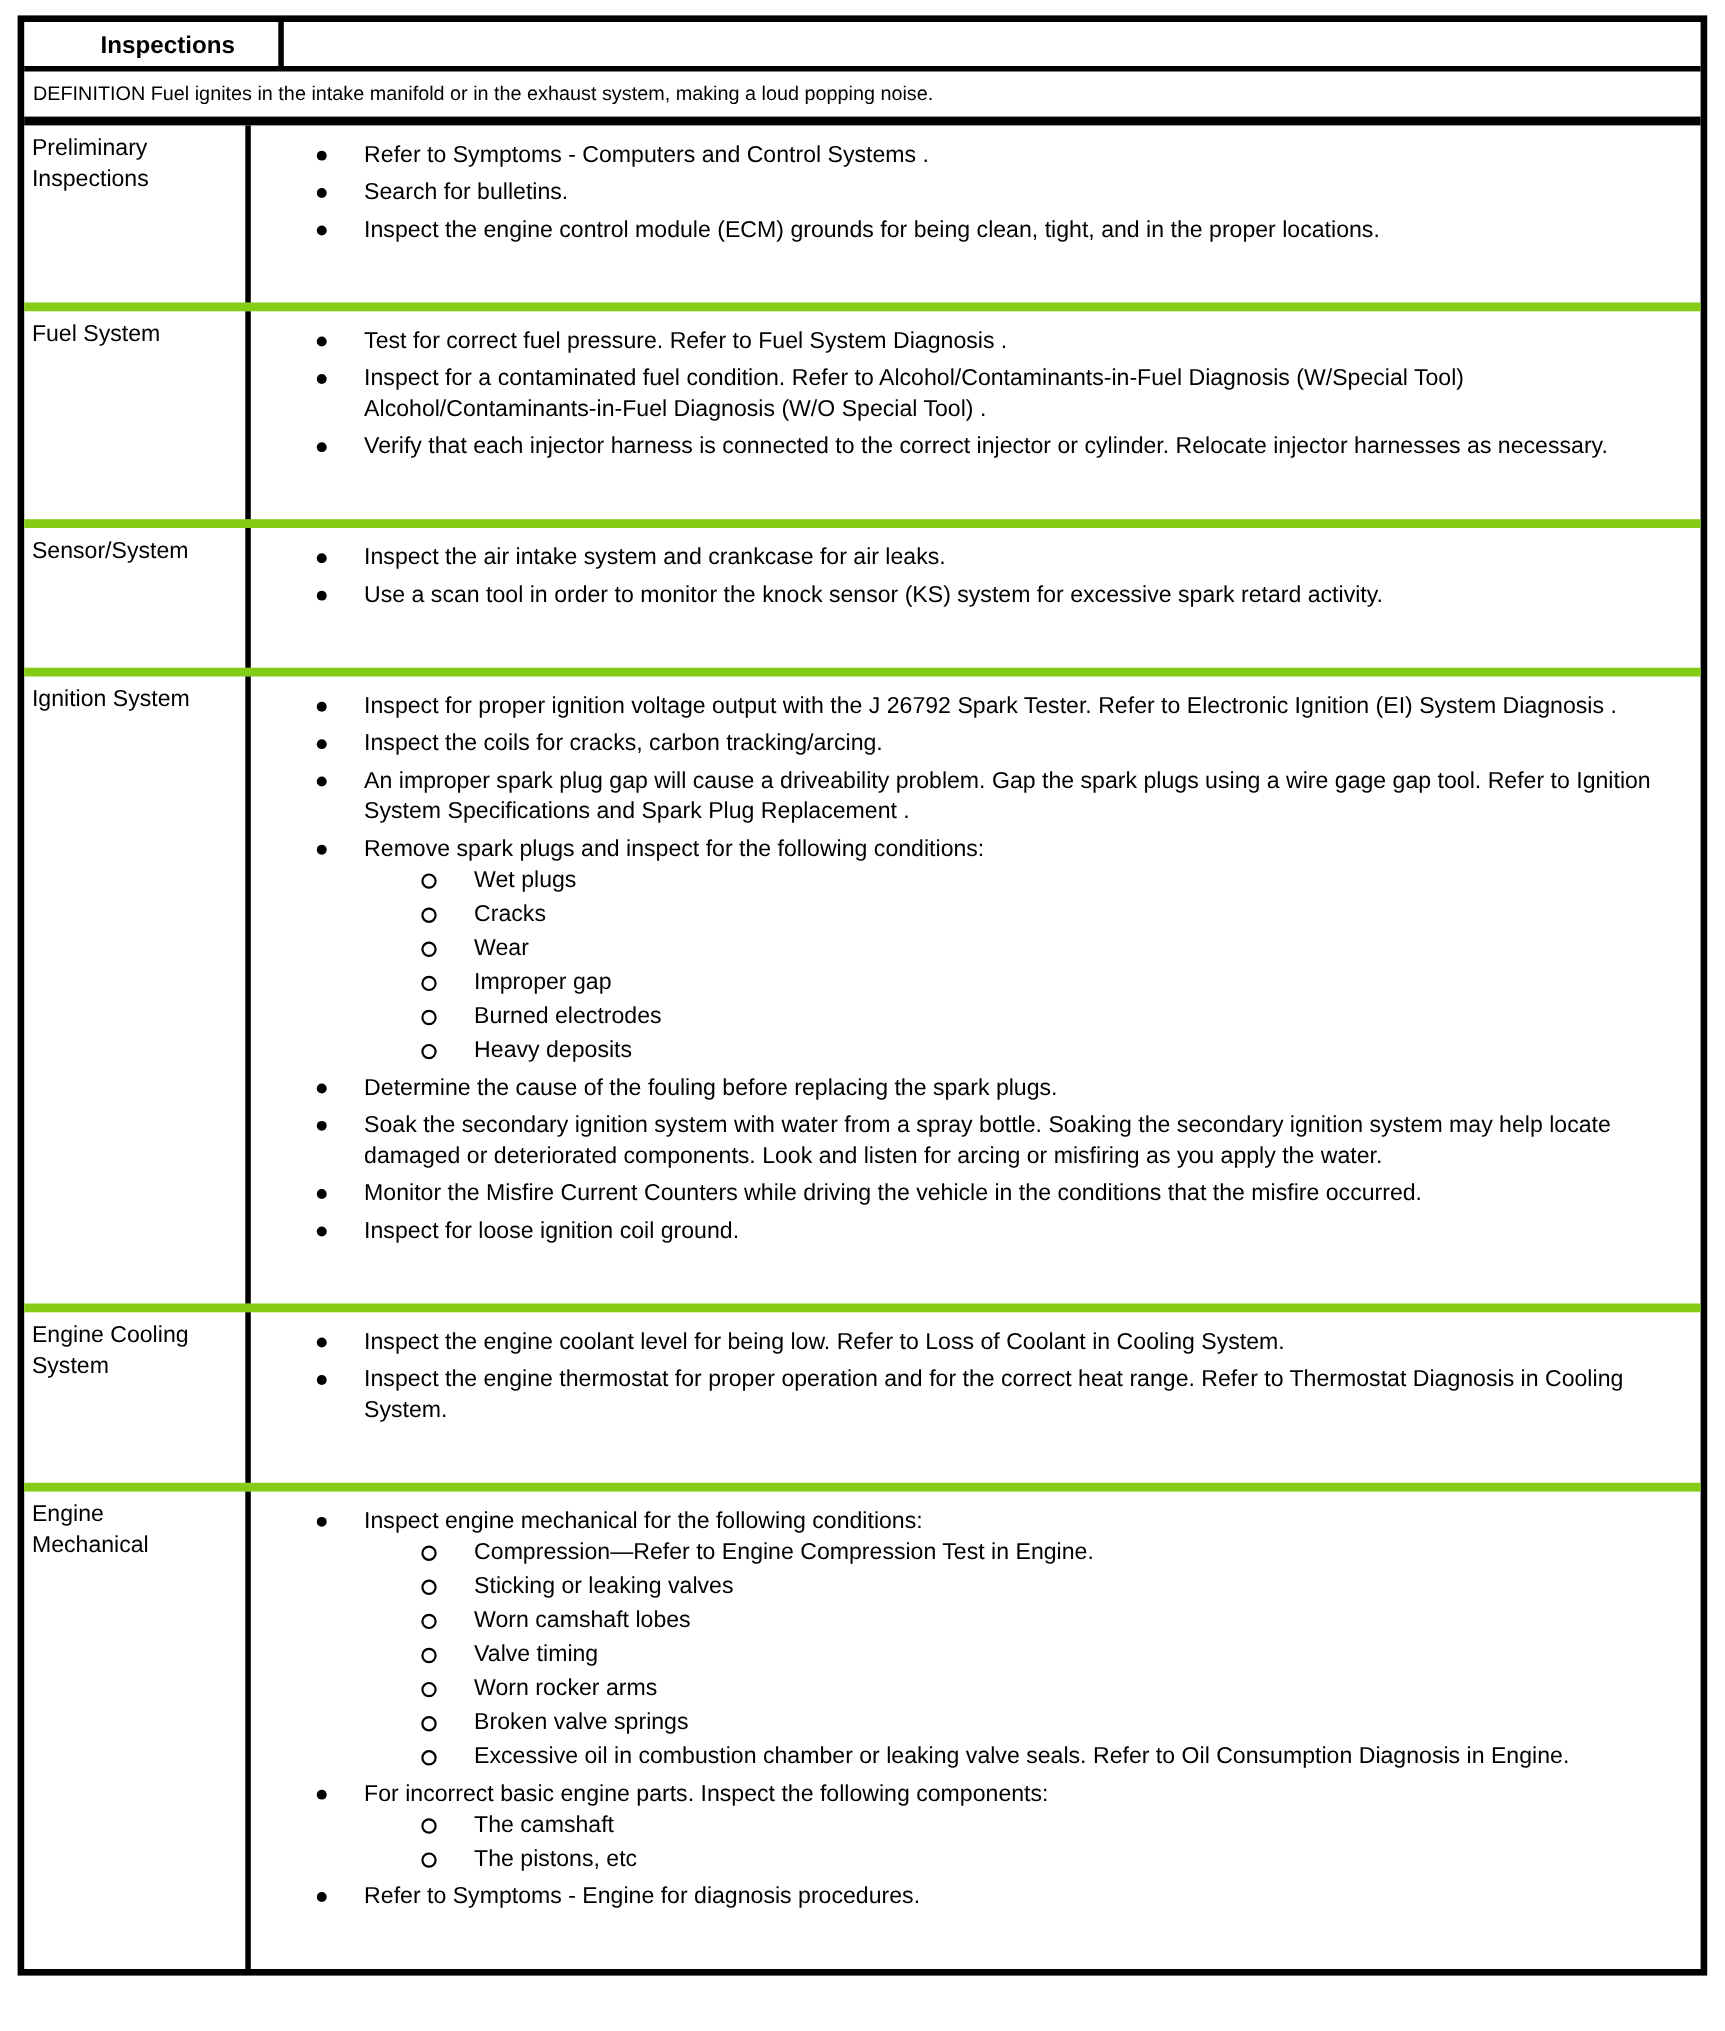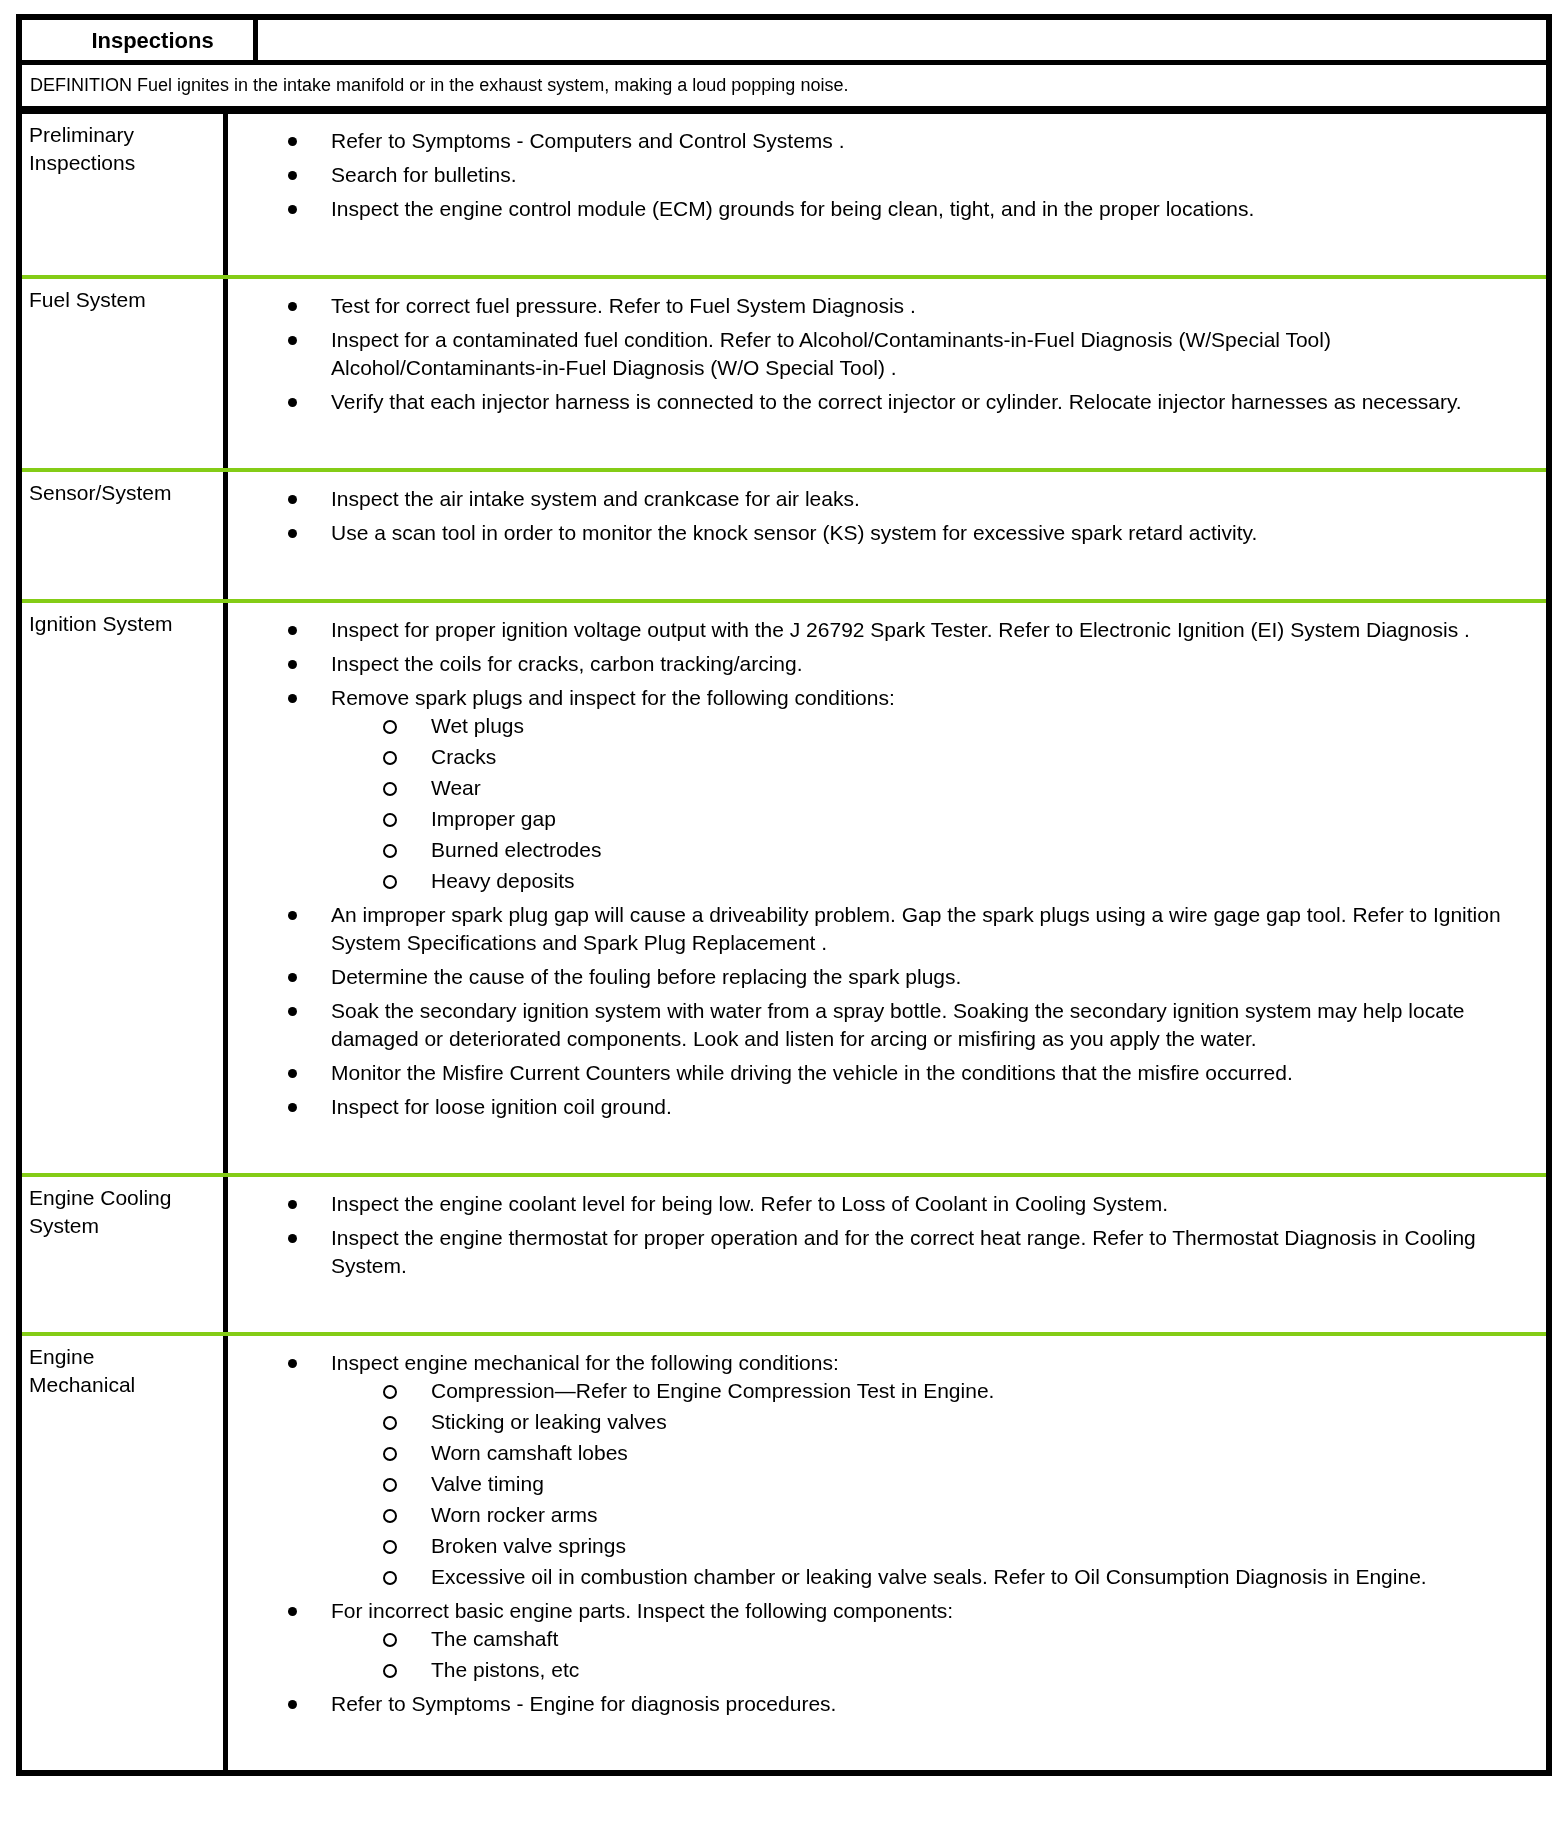--- a/index.html
+++ b/index.html
@@ -42,21 +42,21 @@
   
   .definition-row {
     border-bottom: 8px solid #000000;
     font-size: 18px;
     line-height: 27px;
     padding: 7px 10px 7px 8px;
   }
   
   .body-row {
     display: flex;
-    border-bottom: 4px solid #84cc16;
+    border-bottom: 8px solid #84cc16;
   }
   .body-row:last-child { border-bottom: none; }
   .label-cell {
     width: 206px;
     flex: 0 0 206px;
     border-right: 5px solid #000000;
     font-size: 21px;
     line-height: 28px;
     padding: 7px 26px 7px 7px;
   }
@@ -175,33 +175,33 @@
       <ul class="actions-list">
               <li class="action-item">
     <span class="action-text">Inspect for proper ignition voltage output with the J 26792 Spark Tester. Refer to Electronic Ignition (EI) System Diagnosis .</span>
     
   </li>
               <li class="action-item">
     <span class="action-text">Inspect the coils for cracks, carbon tracking/arcing.</span>
     
   </li>
               <li class="action-item">
+    <span class="action-text">An improper spark plug gap will cause a driveability problem. Gap the spark plugs using a wire gage gap tool. Refer to Ignition System Specifications and Spark Plug Replacement .</span>
+    
+  </li>
+              <li class="action-item">
     <span class="action-text">Remove spark plugs and inspect for the following conditions:</span>
     <ul class="sub-list">
                   <li class="sub-item">Wet plugs</li>
                   <li class="sub-item">Cracks</li>
                   <li class="sub-item">Wear</li>
                   <li class="sub-item">Improper gap</li>
                   <li class="sub-item">Burned electrodes</li>
                   <li class="sub-item">Heavy deposits</li>
                 </ul>
-  </li>
-              <li class="action-item">
-    <span class="action-text">An improper spark plug gap will cause a driveability problem. Gap the spark plugs using a wire gage gap tool. Refer to Ignition System Specifications and Spark Plug Replacement .</span>
-    
   </li>
               <li class="action-item">
     <span class="action-text">Determine the cause of the fouling before replacing the spark plugs.</span>
     
   </li>
               <li class="action-item">
     <span class="action-text">Soak the secondary ignition system with water from a spray bottle. Soaking the secondary ignition system may help locate damaged or deteriorated components. Look and listen for arcing or misfiring as you apply the water.</span>
     
   </li>
               <li class="action-item">

